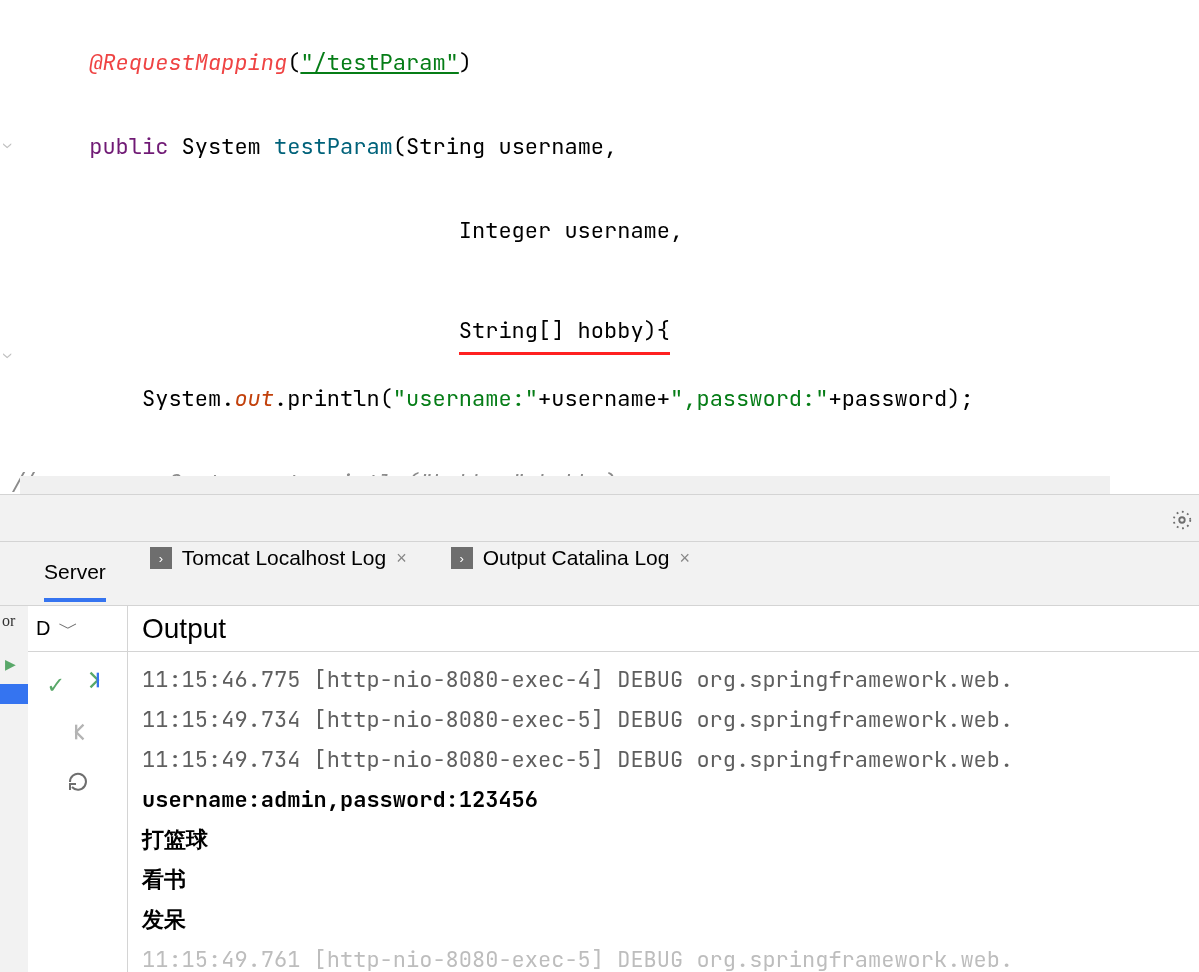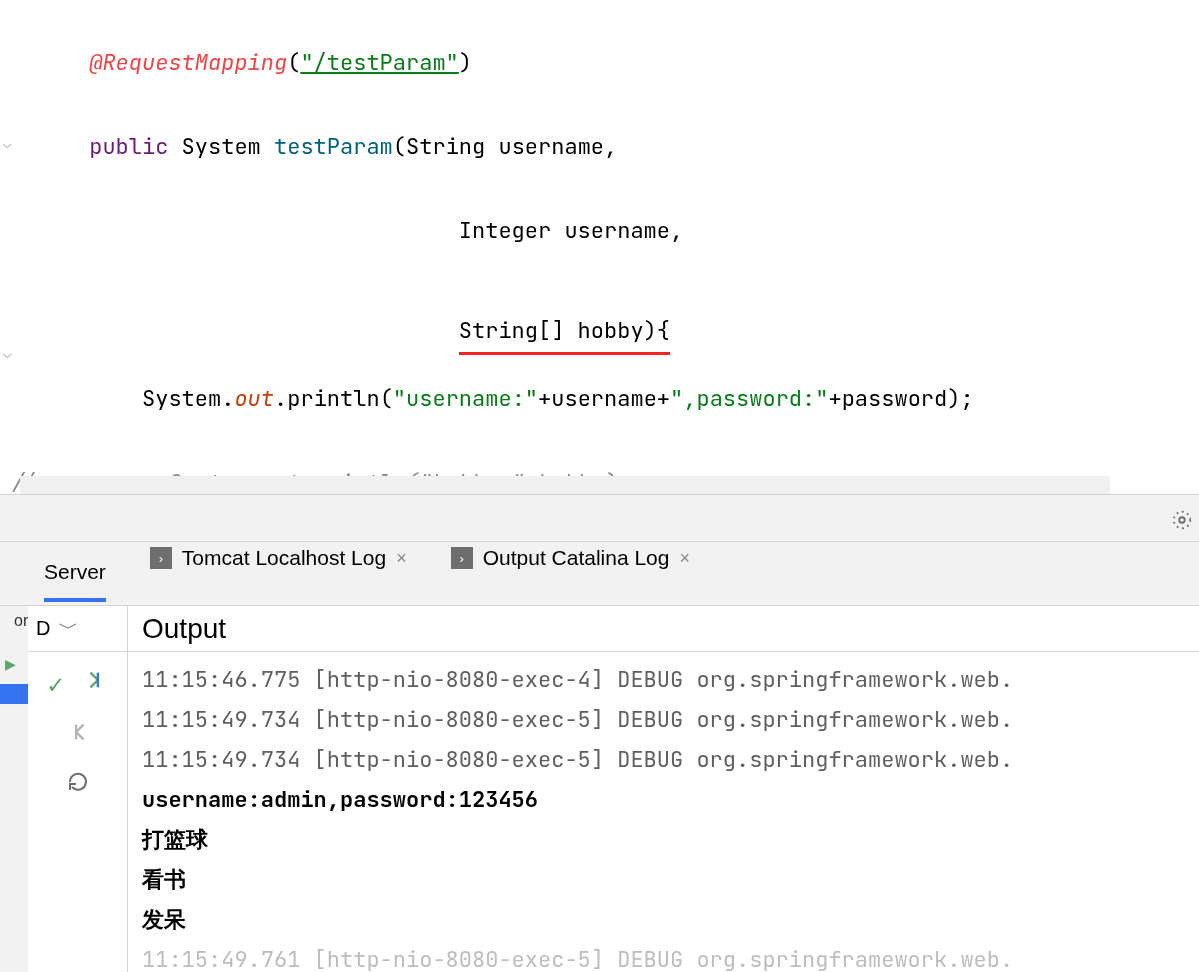--- a/index.html
+++ b/index.html
@@ -125,22 +125,23 @@
   .left-strip {
     width: 28px;
     background: #f2f2f2;
     position: relative;
     font-size: 16px;
     font-family: -apple-system, 'Segoe UI', sans-serif;
   }
   .left-strip .txt {
     position: absolute;
     top: 6px;
-    left: 14px;
+    left: 2px;
     color: #333;
+    font-family: Liberation Serif, serif;
   }
   .left-strip .play {
     position: absolute;
     top: 50px;
     left: 5px;
     color: #59a869;
     font-size: 14px;
   }
   .left-strip .sel {
     position: absolute;

